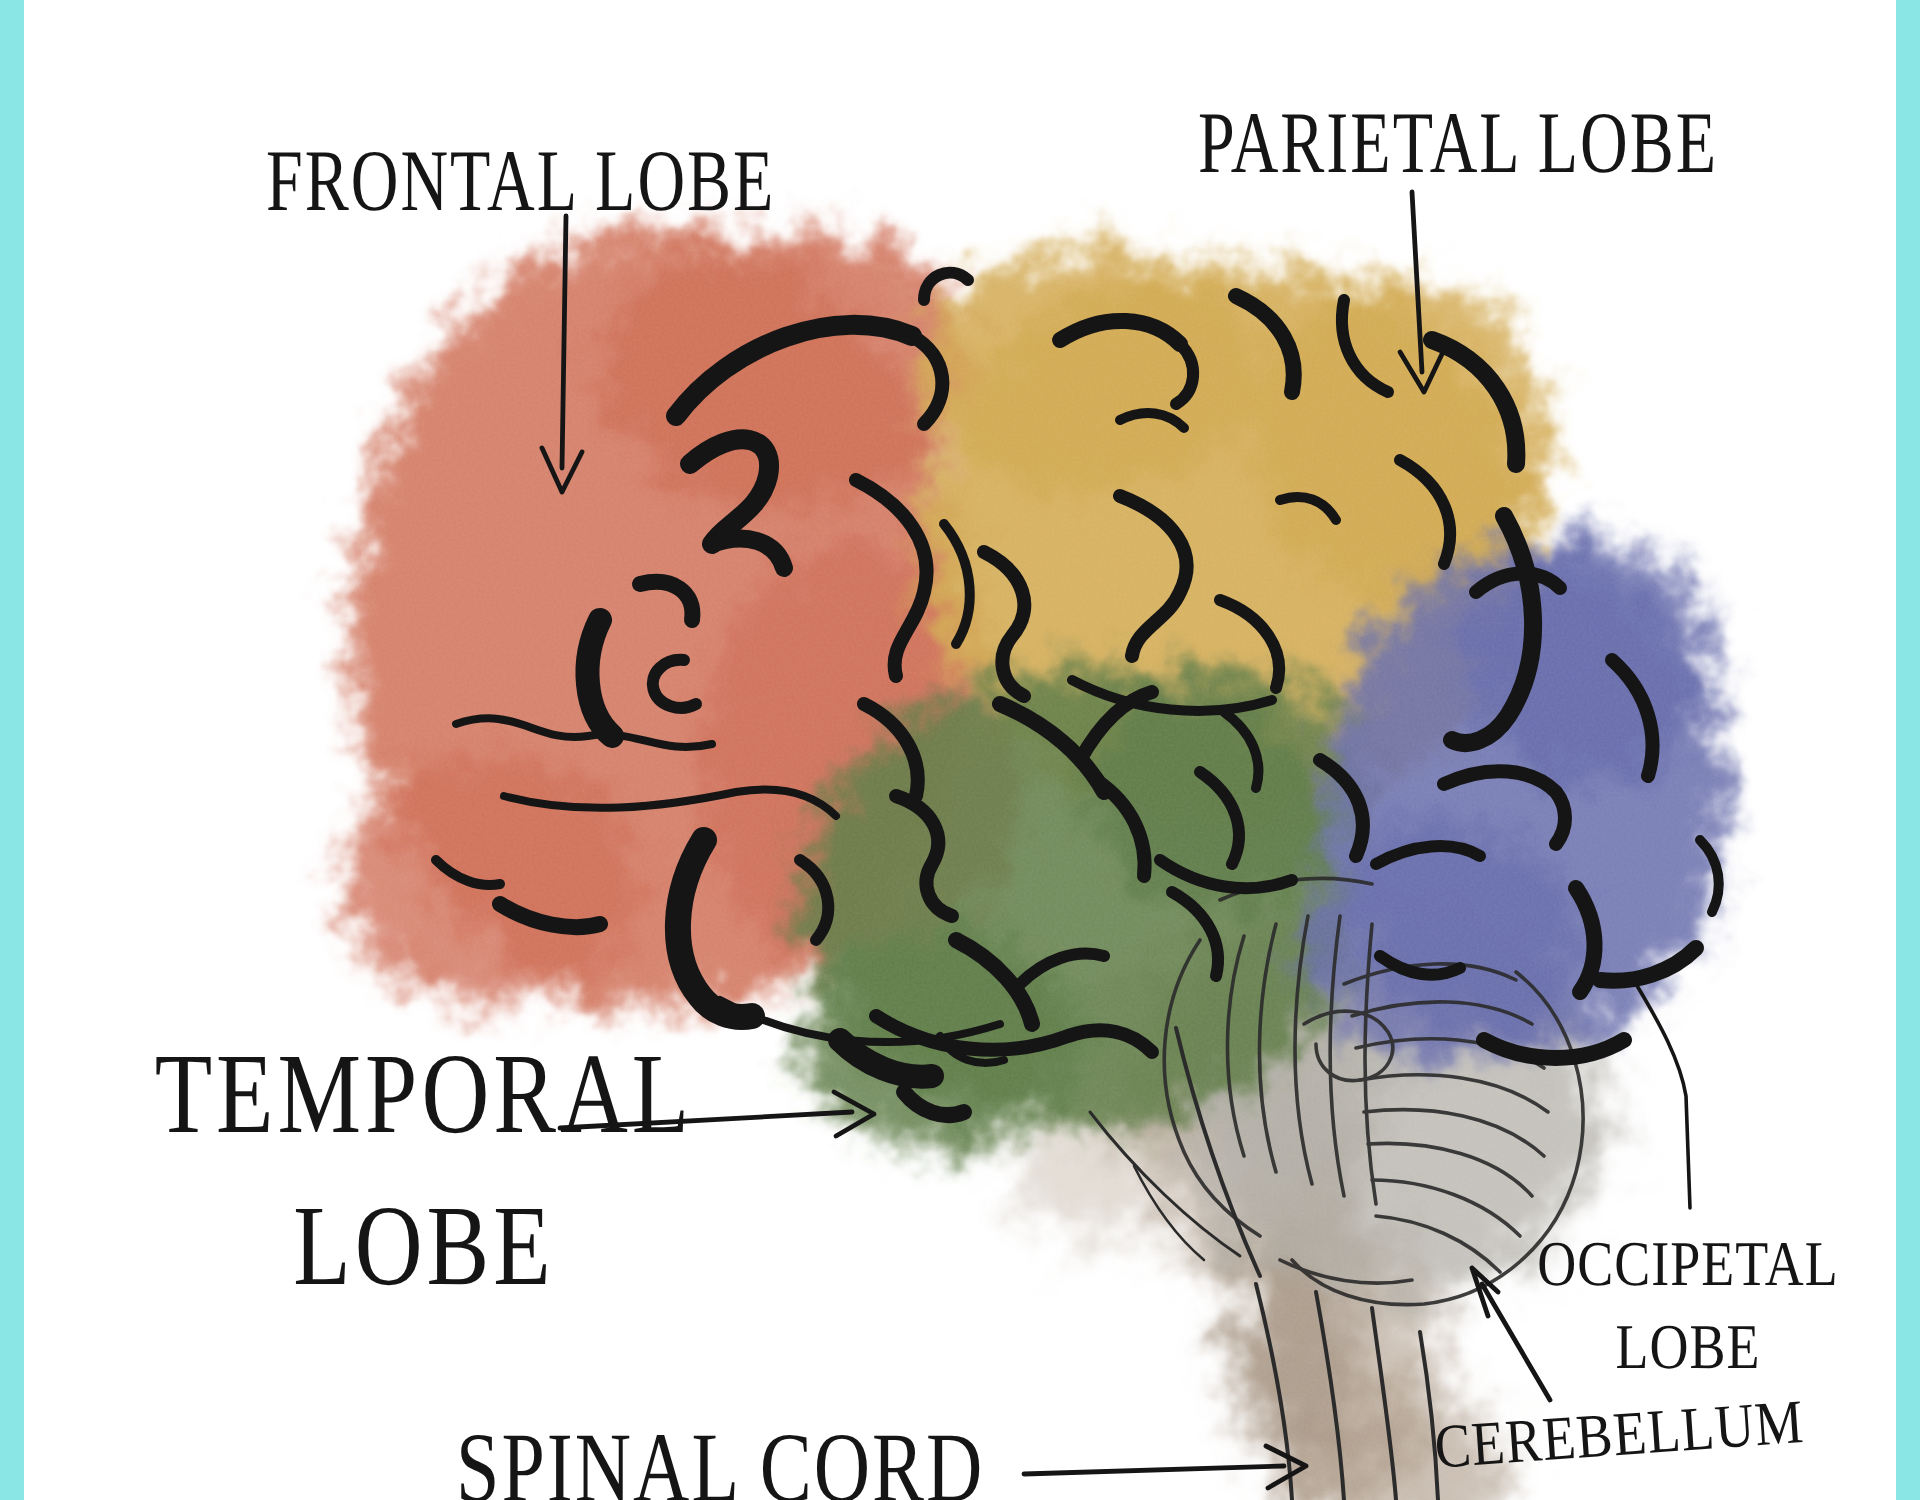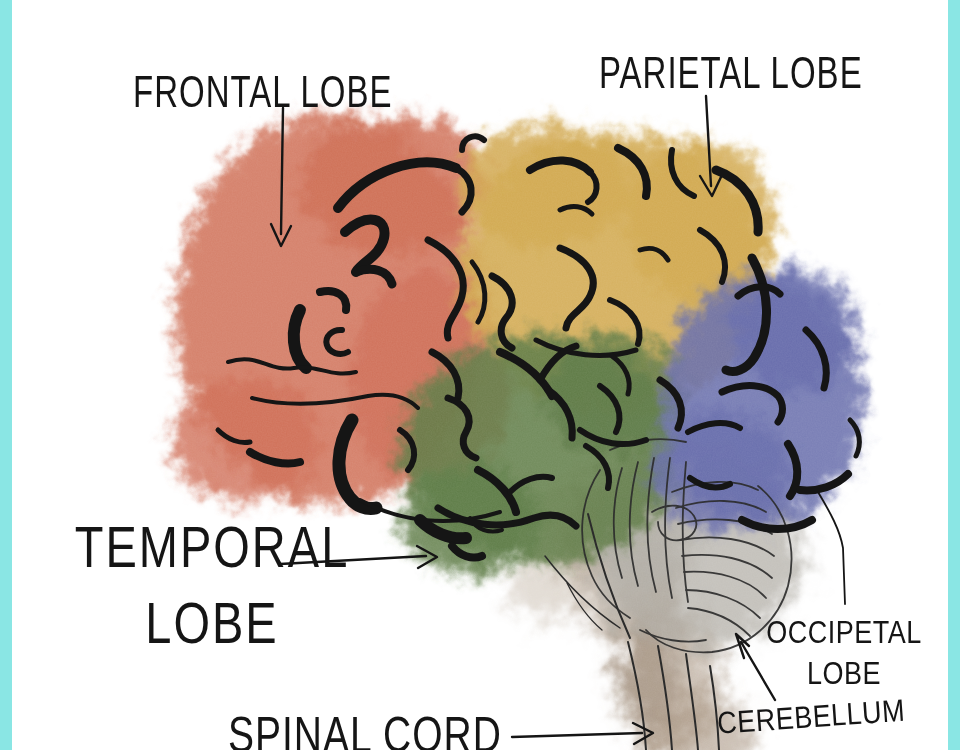--- a/index.html
+++ b/index.html
@@ -1,18 +1,18 @@
 <!DOCTYPE html>
 <html style="--c-background: #ffffff; --c-border: #8ae6e4; --c-ink: #151515; --c-frontal_lobe: #cf6f57; --c-parietal_lobe: #d2a950; --c-temporal_lobe: #5d7b45; --c-occipital_lobe: #666cab; --c-brainstem: #a08b75; --c-brainstem_dark: #8a7660; --c-cerebellum: #b3afa8; --c-fine_line: #2b2b2b;"><head>
 <meta charset="utf-8">
 <style>
   html,body{margin:0;padding:0;background:#fff;}
   .page{position:relative;width:960px;height:750px;overflow:hidden;
         background:var(--c-background,#ffffff);
-        font-family:Liberation Sans, sans-serif;}
+        font-family:Liberation Serif, serif;}
   .edge{position:absolute;top:0;bottom:0;width:12px;background:var(--c-border,#8ae6e4);}
   .edge.left{left:0;}
   .edge.right{right:0;}
   svg.art{position:absolute;left:0;top:0;}
   .lbl{position:absolute;color:var(--c-ink,#151515);white-space:nowrap;
        transform-origin:left top;line-height:1.3;}
   .lbl .ln{display:block;}
   .lbl-frontal   {left:133px;top:64px;font-size:33px;letter-spacing:1px;transform:scaleY(1.33);}
   .lbl-parietal  {left:599px;top:45px;font-size:33px;letter-spacing:1px;transform:scaleY(1.33);}
   .lbl-temporal  {left:72px;top:510px;width:280px;text-align:center;font-size:47px;

